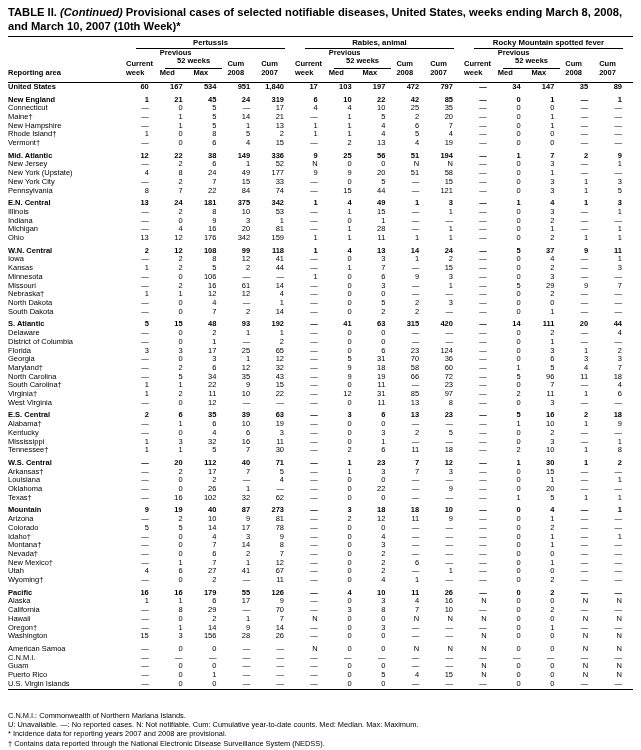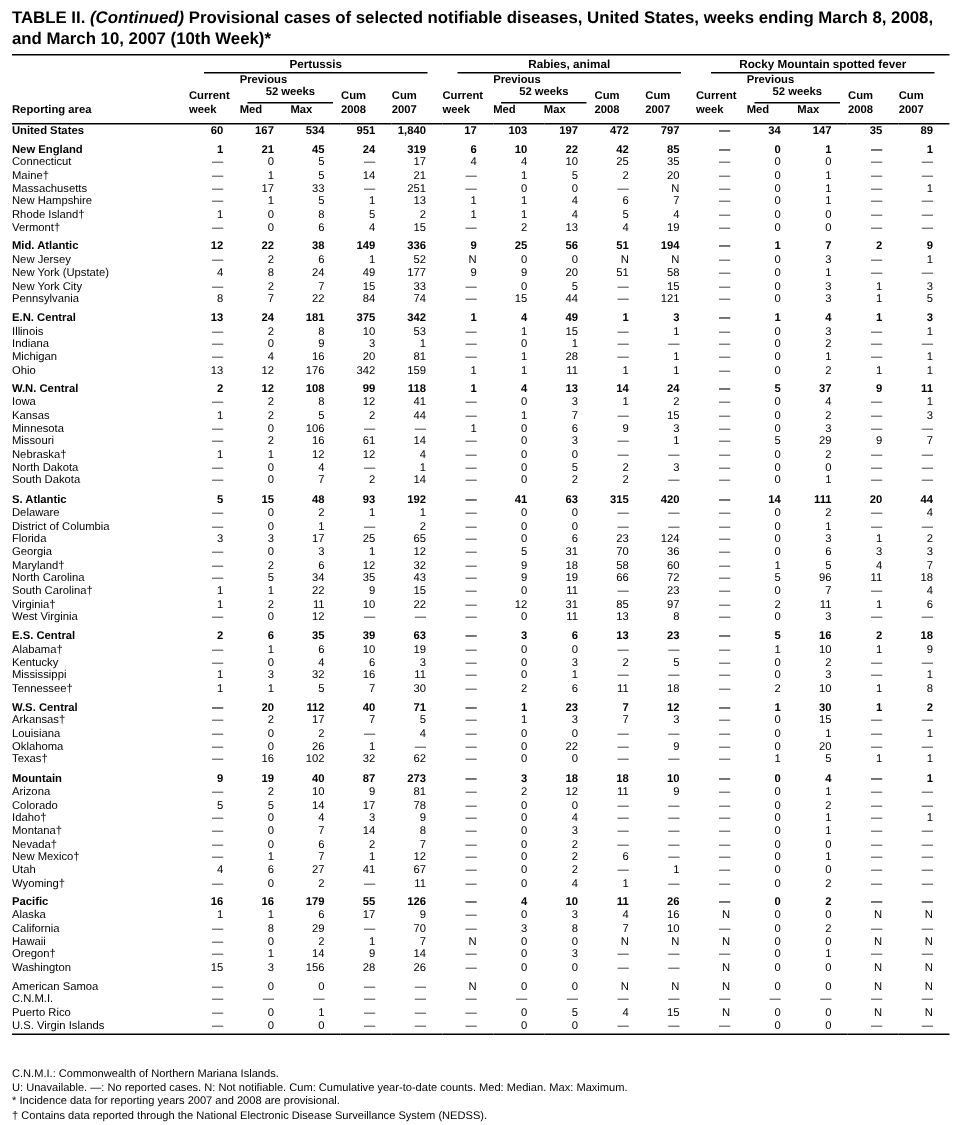--- a/index.html
+++ b/index.html
@@ -191,38 +191,20 @@
         <td class="num">5</td>
         <td class="num">2</td>
         <td class="num">20</td>
         <td class="num">—</td>
         <td class="num">0</td>
         <td class="num">1</td>
         <td class="num">—</td>
         <td class="num">—</td>
       </tr>
       <tr class="">
-        <td class="area">Massachusetts</td>
-        <td class="num">—</td>
-        <td class="num">17</td>
-        <td class="num">33</td>
-        <td class="num">—</td>
-        <td class="num">251</td>
-        <td class="num">—</td>
-        <td class="num">0</td>
-        <td class="num">0</td>
-        <td class="num">—</td>
-        <td class="num">N</td>
-        <td class="num">—</td>
-        <td class="num">0</td>
-        <td class="num">1</td>
-        <td class="num">—</td>
-        <td class="num">1</td>
-      </tr>
-      <tr class="">
         <td class="area">New Hampshire</td>
         <td class="num">—</td>
         <td class="num">1</td>
         <td class="num">5</td>
         <td class="num">1</td>
         <td class="num">13</td>
         <td class="num">1</td>
         <td class="num">1</td>
         <td class="num">4</td>
         <td class="num">6</td>
@@ -1251,20 +1233,38 @@
         <td class="num">—</td>
         <td class="num">—</td>
         <td class="num">—</td>
         <td class="num">—</td>
         <td class="num">—</td>
         <td class="num">—</td>
         <td class="num">—</td>
         <td class="num">—</td>
         <td class="num">—</td>
         <td class="num">—</td>
+      </tr>
+      <tr class="">
+        <td class="area">Guam</td>
+        <td class="num">—</td>
+        <td class="num">0</td>
+        <td class="num">0</td>
+        <td class="num">—</td>
+        <td class="num">—</td>
+        <td class="num">—</td>
+        <td class="num">0</td>
+        <td class="num">0</td>
+        <td class="num">—</td>
+        <td class="num">—</td>
+        <td class="num">N</td>
+        <td class="num">0</td>
+        <td class="num">0</td>
+        <td class="num">N</td>
+        <td class="num">N</td>
       </tr>
       <tr class="">
         <td class="area">Puerto Rico</td>
         <td class="num">—</td>
         <td class="num">0</td>
         <td class="num">1</td>
         <td class="num">—</td>
         <td class="num">—</td>
         <td class="num">—</td>
         <td class="num">0</td>

